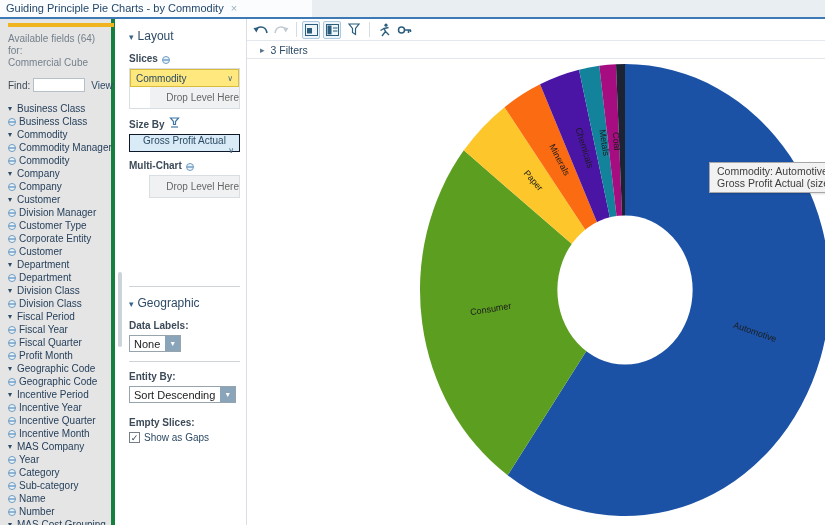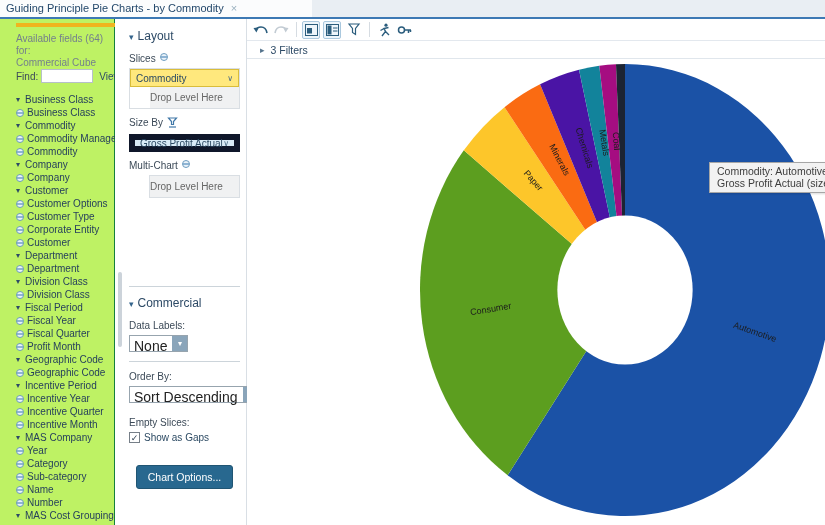--- a/index.html
+++ b/index.html
@@ -9,55 +9,55 @@
 
   
   .tabbar { position:absolute; left:0; top:0; width:825px; height:19px; background:#fbfcfd;border-radius:8px; }
   .tabbar .blueline { position:absolute; left:0; top:17px; width:825px; height:2px; background:#3d79b4; }
   .tab { position:absolute; left:0; top:0; height:17px; padding:2px 8px 0 6px; background:#fbfcfd;
          font-size:11px; color:#24486b; white-space:nowrap; }
   .tab-close { color:#9ab0bf; margin-left:7px; font-size:11px; }
   .tab-strip-rest { position:absolute; left:312px; top:0; width:513px; height:17px; background:#e9eef3; }
 
   
-  .sidebar { position:absolute; left:0; top:19px; width:115px; height:506px; background:#bef264;
-             border-right:1px solid #15803d; padding-left:16px; }
+  .sidebar { position:absolute; left:0; top:19px; width:115px; height:506px; background:#e5e5e5;
+             border-right:4px solid #15803d; padding-left:8px; }
   .gold-line { margin:4px 2px 6px 0; width:106px; height:4px; background:#f0b41e; }
   .sb-header { font-size:10px; color:#74808c; line-height:12px; }
-  .find-row { display:flex; align-items:center; font-size:10px; color:#3c4a58; }
+  .find-row { display:flex; align-items:center; margin-top:9px; font-size:10px; color:#3c4a58; }
   .find-input { width:52px; height:14px; margin-left:3px; border:1px solid #b6c0c9; font-size:10px; padding:0 2px; }
   .view-dd { margin-left:6px; color:#2d4a66; cursor:pointer; white-space:nowrap; }
   .view-dd .vcaret { font-size:8px; color:#54738c; margin-left:2px; }
   .tree { margin-top:10px; font-size:10px; color:#27415c; }
   .tree-row { height:13px; display:flex; align-items:center; white-space:nowrap; cursor:pointer; }
   .tree-row .caret { width:9px; font-size:8px; color:#2d4a66; }
   .globe { display:inline-block; width:8px; height:8px; border-radius:50%; border:1px solid #6d9cc0;
            background:linear-gradient(to bottom,#eaf3fa 35%,#8fb4d4 35%,#8fb4d4 65%,#eaf3fa 65%); margin-right:3px; flex:none; }
 
   
   .panel-gap { position:absolute; left:115px; top:19px; width:10px; height:506px; background:#fff; }
   .scroll-thumb { position:absolute; left:3px; top:253px; width:4px; height:75px; background:#ccd3da; border-radius:2px; }
 
   
   .layout-panel { position:absolute; left:125px; top:19px; width:122px; height:506px; background:#fff;
                   border-right:1px solid #d9dfe5; padding:10px 6px 0 4px; font-size:10px; }
   .sec-title { font-size:12px; color:#2d4a66; margin-bottom:10px; }
   .sec-title .scaret { color:#35648c; font-size:9px; margin-right:4px; }
-  .fld-label { color:#3c4a58; margin:8px 0 4px 0; display:flex; align-items:flex-start; gap:4px; }
+  .fld-label { color:#3c4a58; margin:8px 0 4px 0; display:flex; align-items:flex-end; gap:4px;font-weight:bold; }
   .dz-group { border:1px solid #d9dee3; }
   .selbox { height:18px; display:flex; align-items:center; padding:0 5px; font-size:10px; color:#2c4a63; cursor:pointer; }
   .selbox .chev { margin-left:auto; font-size:8px; color:#4a6b84; }
   .sel-yellow { background:#ffe87d; border:1px solid #d9bd3a; }
-  .sel-blue   { background:#d8ebf7; border:6px solid #0f172a; }
-  .dropzone { background:#f0f1f2; color:#666; text-align:left; padding:5px 0; font-size:10px;margin-left:20px; }
+  .sel-blue   { background:#d8ebf7; border:1px solid #0f172a;flex-direction:column; }
+  .dropzone { background:#f0f1f2; color:#666; text-align:right; padding:5px 0; font-size:10px;margin-left:20px; }
   .dz-solo { border:1px solid #d9dee3; margin-top:2px; }
   .divider { border-top:1px solid #ccd4da; margin:9px 0; }
   .mini-select { display:flex; align-items:stretch; border:1px solid #97a4ae; height:17px; width:max-content;
                  background:#fff; cursor:pointer; }
-  .mini-select .txt { padding:2px 5px 0 4px; font-size:14px; color:#222; }
+  .mini-select .txt { padding:2px 5px 0 4px; font-size:11px; color:#222; }
   .mini-select .arrow { width:15px; background:#8aa5ba; color:#fff; font-size:8px; display:flex;
                         align-items:center; justify-content:center; }
   .cb-row { display:flex; align-items:center; gap:4px; margin-top:4px; color:#2c4a63; }
   .cb { width:11px; height:11px; border:1px solid #767f88; background:#fff; font-size:9px; line-height:10px;
         text-align:center; color:#2d3e50; cursor:pointer; }
   .chart-opts-btn { display:block; margin:22px auto 0 auto; background:#28688f; border:1px solid #205573;
         color:#fff; font-size:10.5px; padding:5px 11px; border-radius:3px; cursor:pointer;
         font-family:"Liberation Sans",sans-serif; }
 
   
@@ -132,21 +132,21 @@
         <div class="tree-row">
           <span class="globe"></span>
           <span>Company</span>
         </div>
         <div class="tree-row">
           <span class="caret">▾</span>
           <span>Customer</span>
         </div>
         <div class="tree-row">
           <span class="globe"></span>
-          <span>Customer Options</span>
+          <span>Division Manager</span>
         </div>
         <div class="tree-row">
           <span class="globe"></span>
           <span>Customer Type</span>
         </div>
         <div class="tree-row">
           <span class="globe"></span>
           <span>Corporate Entity</span>
         </div>
         <div class="tree-row">
@@ -274,43 +274,42 @@
     </div>
 
     <div class="fld-label">
       <span>Multi-Chart</span>
       <span class="globe"></span>
     </div>
     <div class="dropzone dz-solo">Drop Level Here</div>
 
     <div class="divider" style="margin-top:88px;"></div>
 
-    <div class="sec-title"><span class="scaret">▾</span><span>Commercial</span></div>
+    <div class="sec-title"><span class="scaret">▾</span><span>Geographic</span></div>
 
     <div class="fld-label">Data Labels:</div>
     <div class="mini-select">
       <span class="txt">None</span>
       <span class="arrow">▾</span>
     </div>
 
     <div class="divider"></div>
 
-    <div class="fld-label">Order By:</div>
+    <div class="fld-label">Entity By:</div>
     <div class="mini-select">
       <span class="txt">Sort Descending</span>
       <span class="arrow">▾</span>
     </div>
 
     <div class="fld-label" style="margin-top:14px;">Empty Slices:</div>
     <div class="cb-row">
       <span class="cb">✓</span>
       <span>Show as Gaps</span>
     </div>
 
-    <button class="chart-opts-btn">Chart Options...</button>
   </div>
 
   <div class="chart-panel">
     <div class="toolbar">
       <span class="tb-ico">
         <svg width="16" height="14" viewBox="0 0 16 14">
             <path d="M14 10 Q13 4 8 4 Q4 4 3 7" fill="none" stroke="#2b5d7d" stroke-width="1.6"></path>
             <path d="M0.5 5 L6 4.2 L3.4 9.5 Z" fill="#2b5d7d"></path>
           </svg>
       </span>

